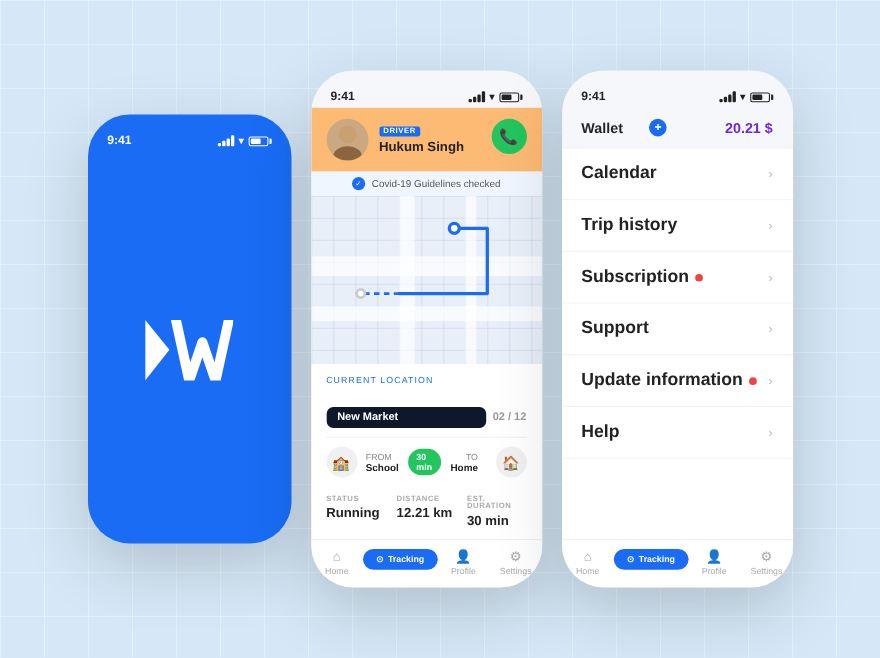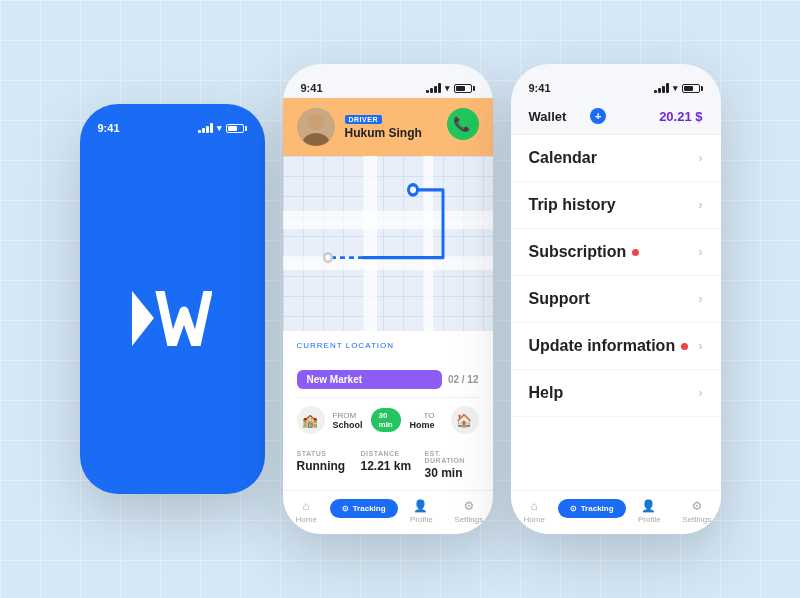--- a/index.html
+++ b/index.html
@@ -248,21 +248,21 @@
       text-transform: uppercase;
       margin-bottom: 20px;
     }
     .location-row {
       display: flex;
       align-items: center;
       gap: 6px;
       margin-bottom: 8px;
     }
     .location-pill {
-      background: #8b5cf6;
+      background: #0f172a;
       color: #fff;
       font-size: 10px;
       font-weight: 700;
       padding: 4px 10px;
       border-radius: 6px;
       flex: 1;
     }
     .location-count {
       font-size: 10px;
       color: #999;
@@ -485,20 +485,24 @@
           <ellipse cx="19" cy="34" rx="13" ry="9" fill="#8b6440"></ellipse>
         </svg>
       </div>
       <div class="driver-info">
         <div class="driver-badge">DRIVER</div>
         <div class="driver-name">Hukum Singh</div>
       </div>
       <div class="call-btn">📞</div>
     </div>
 
+    <div class="covid-banner">
+      <div class="covid-check">✓</div>
+      <span>Covid-19 Guidelines checked</span>
+    </div>
 
     <div class="map-area">
       <div class="map-grid"></div>
 
       <div class="map-road-h" style="left:0;right:0;top:55px;height:18px;"></div>
       <div class="map-road-h" style="left:0;right:0;top:100px;height:14px;"></div>
       <div class="map-road-v" style="top:0;bottom:0;left:80px;width:14px;"></div>
       <div class="map-road-v" style="top:0;bottom:0;left:140px;width:10px;"></div>
       <svg class="route-svg" viewBox="0 0 210 155" preserveAspectRatio="none">
 

